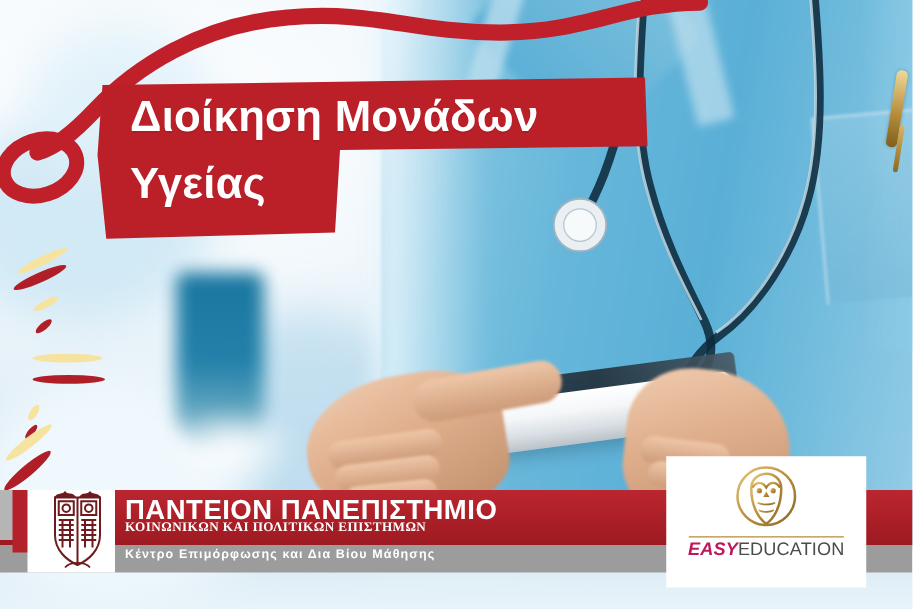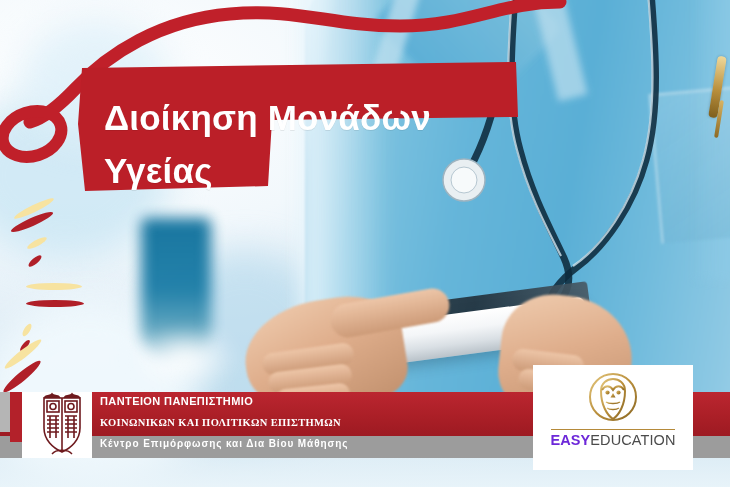--- a/index.html
+++ b/index.html
@@ -167,21 +167,20 @@
   .banner svg{position:absolute;left:0;top:0;width:730px;height:200px;}
   .banner-shape{fill:#bb1f28;}
   .title-wrap{
     position:absolute;left:0;top:0;width:730px;height:200px;
     pointer-events:none;
   }
   .title-l1,.title-l2{
     position:absolute;color:#ffffff;font-weight:bold;
     letter-spacing:.2px;white-space:nowrap;
     text-shadow:0 1px 0 rgba(0,0,0,.08);
-    margin-top:24px;
   }
   .title-l1{left:104px;top:74px;font-size:35px;}
   .title-l2{left:104px;top:127px;font-size:35px;}
 
   
   .footer{position:absolute;left:0;top:392px;width:730px;height:66px;}
   .footer-grayband{
     position:absolute;left:0;top:0;width:730px;height:66px;
     background:#9c9c9c;
   }
@@ -198,21 +197,21 @@
   }
   .footer-redsq{
     position:absolute;left:10px;top:0;width:16px;height:50px;background:#b3212a;
   }
   .footer-graysq{
     position:absolute;left:0;top:0;width:12px;height:40px;background:#b5b5b5;
   }
   .crest{position:absolute;left:40px;top:-4px;width:44px;height:72px;}
   .uni-name{
     position:absolute;left:100px;top:3px;color:#ffffff;font-weight:bold;
-    font-size:11px;letter-spacing:.4px;white-space:nowrap;
+    font-size:22px;letter-spacing:.4px;white-space:nowrap;
   }
   .uni-sub{
     position:absolute;left:100px;top:25px;color:#ffffff;font-weight:bold;
     font-size:10.5px;letter-spacing:.35px;white-space:nowrap;font-family:Liberation Serif, serif;
   }
   .uni-center{
     position:absolute;left:100px;top:46px;color:#ffffff;font-weight:bold;
     font-size:10px;letter-spacing:.9px;white-space:nowrap;
   }
 
@@ -222,21 +221,21 @@
     background:#ffffff;
   }
   .ee-owl{position:absolute;left:50px;top:6px;width:60px;height:56px;}
   .ee-rule{
     position:absolute;left:18px;top:64px;width:124px;height:1px;background:#b58a3a;
   }
   .ee-name{
     position:absolute;left:0;top:67px;width:160px;text-align:center;
     font-size:14.5px;letter-spacing:.1px;color:#4b4b4b;white-space:nowrap;
   }
-  .ee-name b{color:#6d28d9;font-weight:bold;}
+  .ee-name b{color:#be185d;font-weight:bold;font-style:italic;}
   .ee-tag{
     position:absolute;left:0;top:87px;width:160px;text-align:center;
     font-size:8.2px;letter-spacing:.85px;color:#5c5c5c;white-space:nowrap;
   }
 </style>
 </head>
 <body>
 
 <div id="poster">
 

